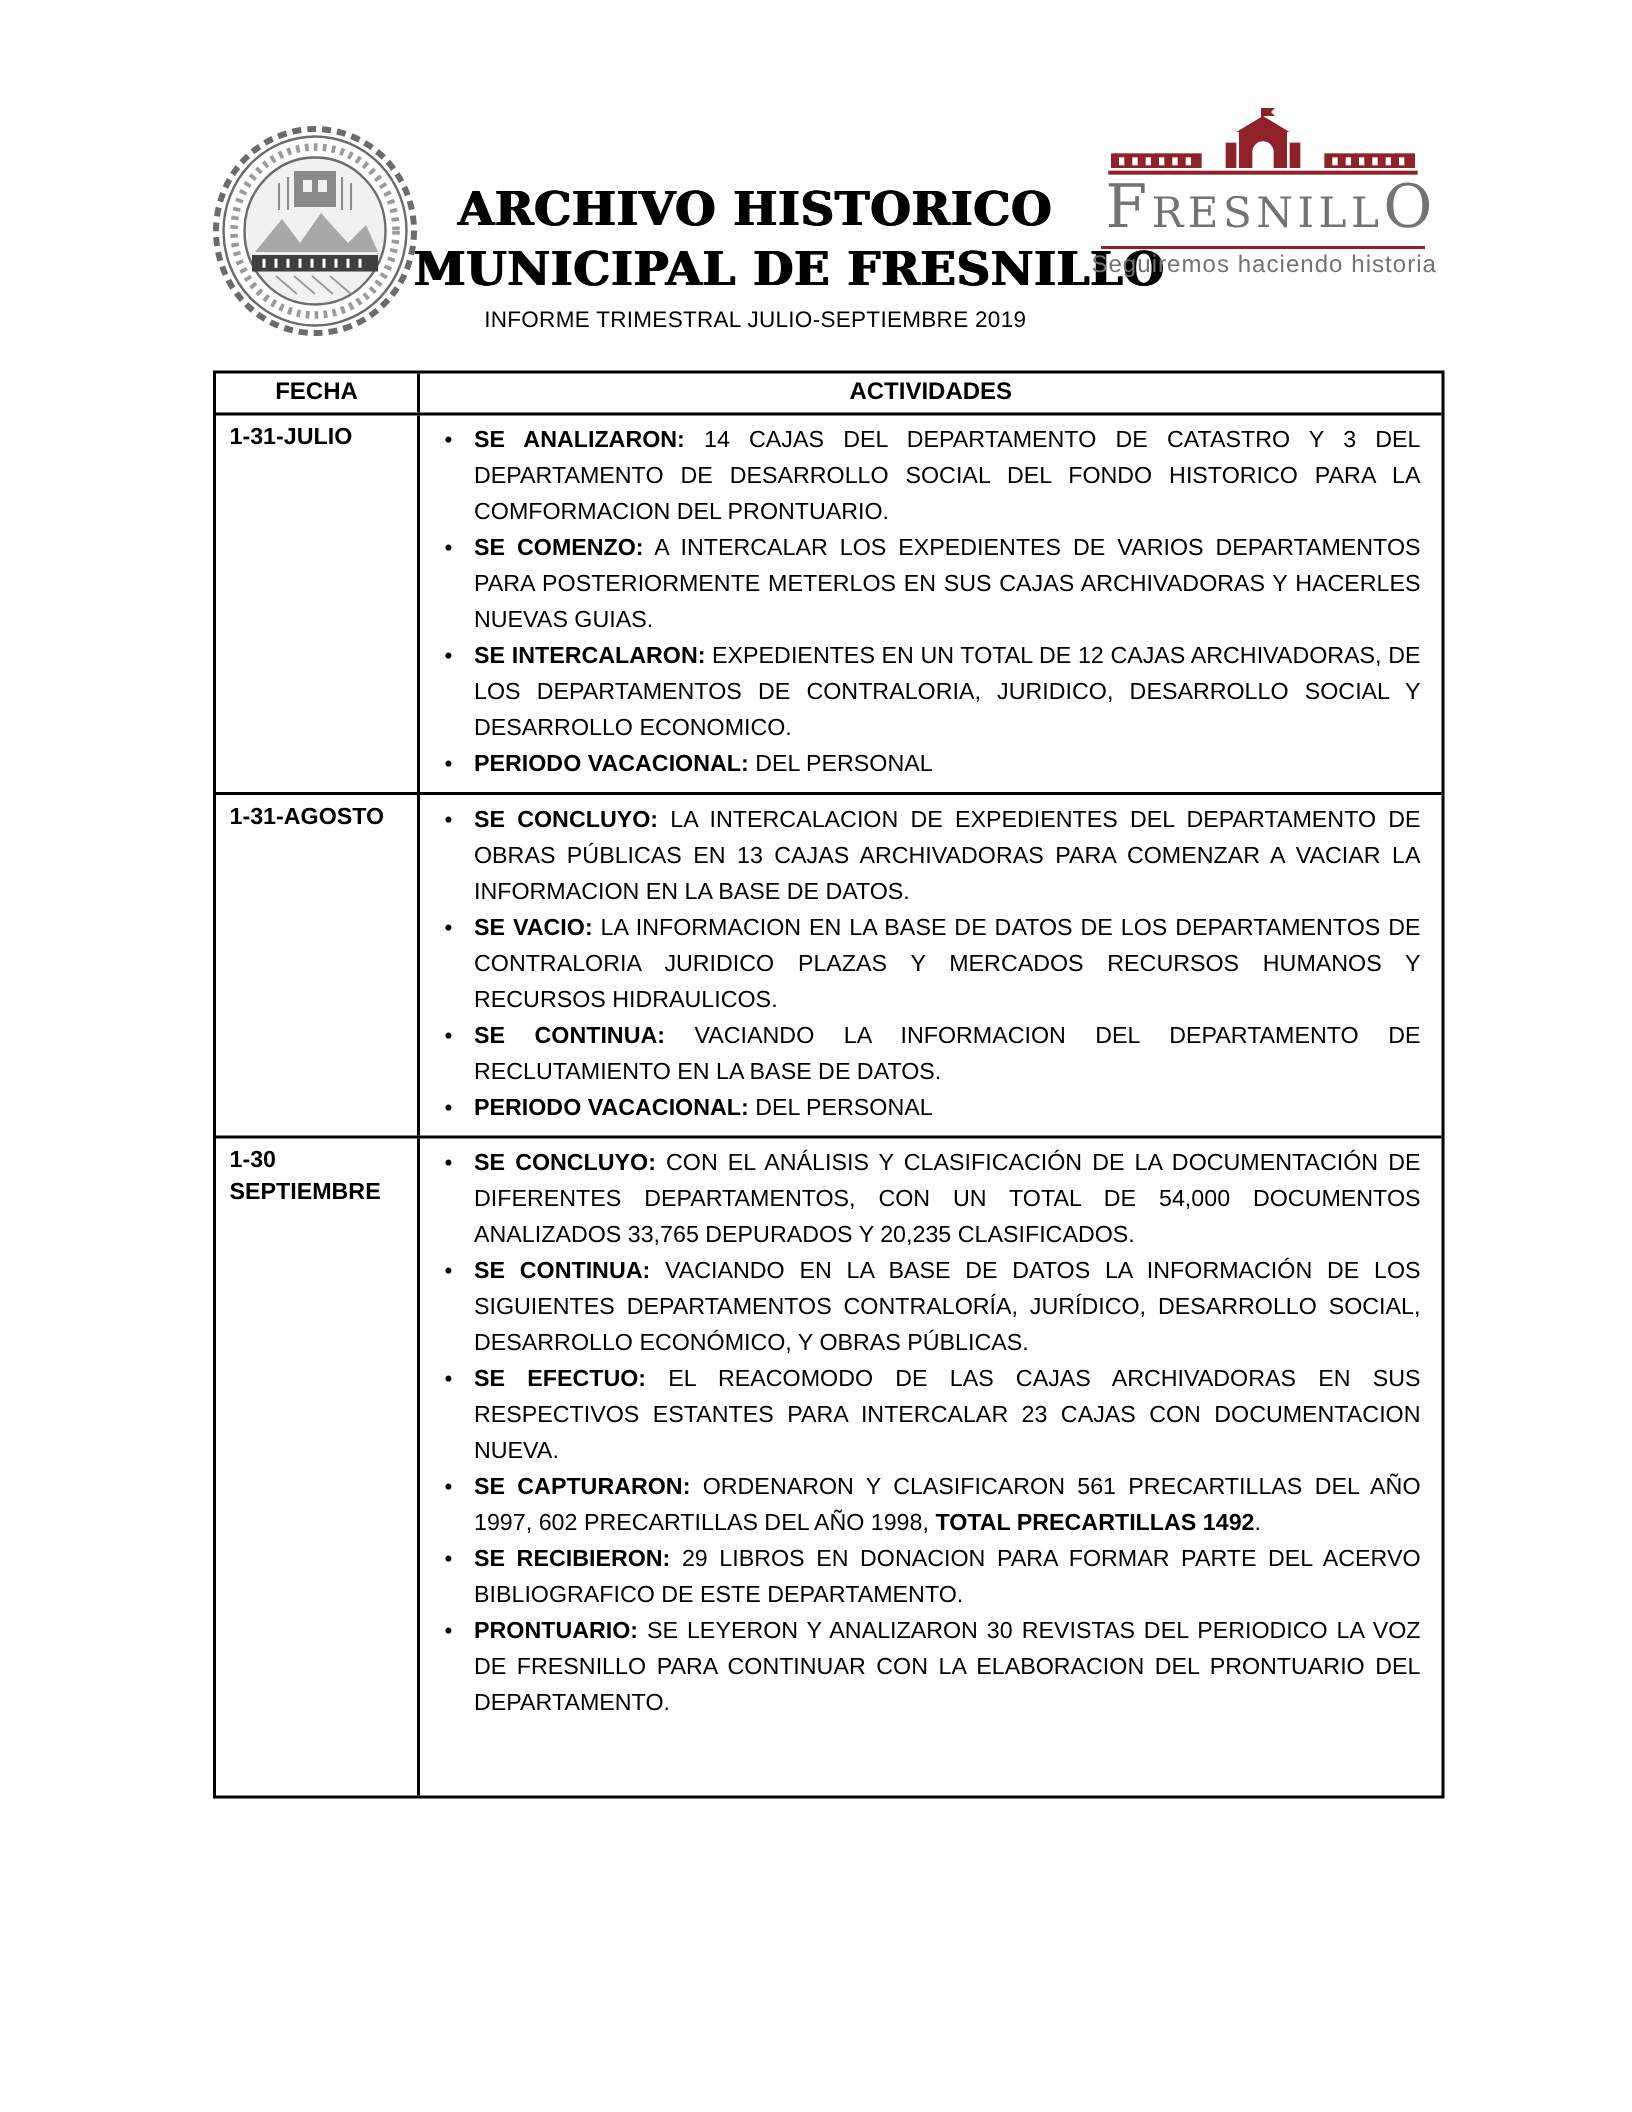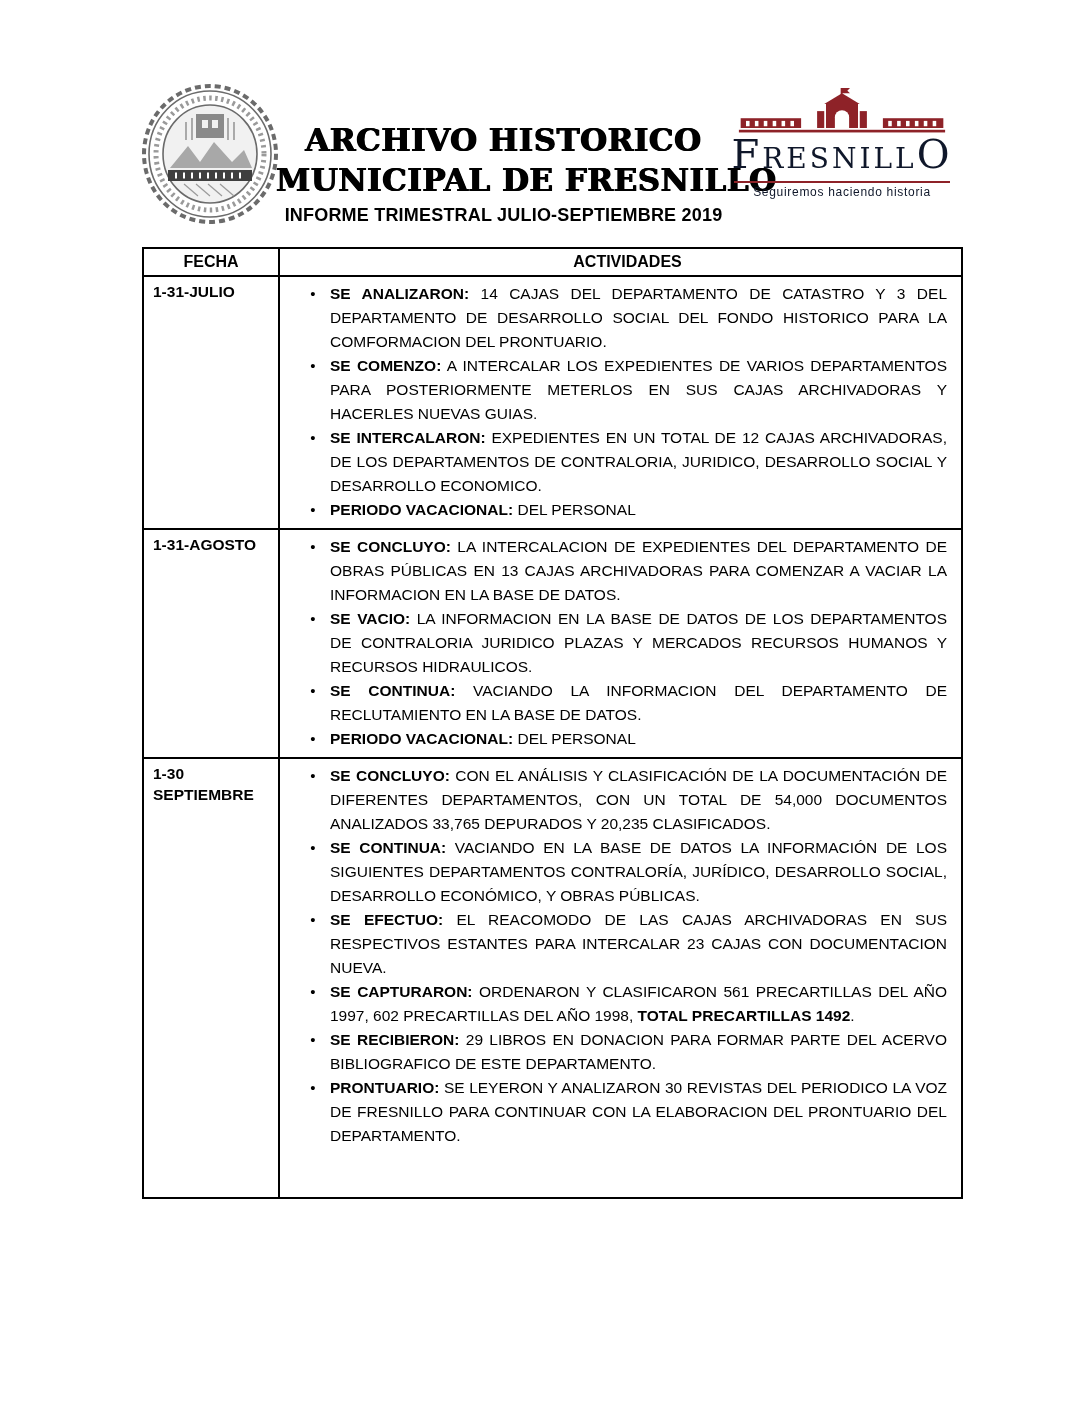--- a/index.html
+++ b/index.html
@@ -21,52 +21,52 @@
     font-family: "DejaVu Serif", "Liberation Serif", serif;
     font-weight: bold;
     font-size: 31px;
     line-height: 40px;
     letter-spacing: 0.5px;
     text-shadow: 0.6px 0 currentColor, -0.6px 0 currentColor;
     white-space: nowrap;
   }
   .subtitle {
     margin-top: 5px;
-    font-size: 18px;
-    font-weight: bold;
+    font-size: 15px;
+    font-weight: normal;
     letter-spacing: 0.2px;
     white-space: nowrap;
   }
 
-  .fres-logo { position: absolute; left: 726px; top: 88px; width: 232px; text-align: center; color: #0f172a; }
+  .fres-logo { position: absolute; left: 726px; top: 72px; width: 232px; text-align: right; color: #737373; }
   .fres-building { display: block; margin: 0 auto; width: 210px; height: 48px; }
   .fres-name {
     font-family: "DejaVu Serif", "Liberation Serif", serif;
     letter-spacing: 3px;
     line-height: 36px;
     white-space: nowrap;
   }
   .fres-name .cap { font-size: 40px; }
   .fres-name .mid { font-size: 28px; }
   .fres-rule { height: 2px; background: #8E2228; margin: 0 8px 2px 8px; }
-  .fres-tag { font-size: 12px; letter-spacing: 0.7px; }
+  .fres-tag { font-size: 16px; letter-spacing: 0.7px; }
 
   
   .doc-table { position: absolute; left: 142px; top: 247px; width: 821px; border: 2px solid #000; }
   .t-row { display: grid; grid-template-columns: 136px 1fr; }
   .t-row + .t-row { border-top: 2px solid #000; }
   .cell-fecha {
     border-right: 2px solid #000;
     font-weight: bold;
     font-size: 15.5px;
     line-height: 21px;
     padding: 4px 6px 19px 9px;
   }
   .head { text-align: center; font-weight: bold; font-size: 16px; line-height: 22px; padding: 2px 4px; }
-  .cell-act { padding: 5px 12px 6px 2px; margin-left: 14px; }
+  .cell-act { padding: 5px 12px 6px 2px; }
   .head.cell-act { padding: 2px 4px; }
   .row-sept .cell-act { min-height: 438px; }
 
   .acts { list-style: none; margin: 0; padding: 0; }
   .act-item { display: flex; }
   .bullet { flex: 0 0 34px; text-align: center; font-size: 15px; line-height: 24px; }
   .item-body {
     flex: 1;
     font-size: 15.5px;
     line-height: 24px;

